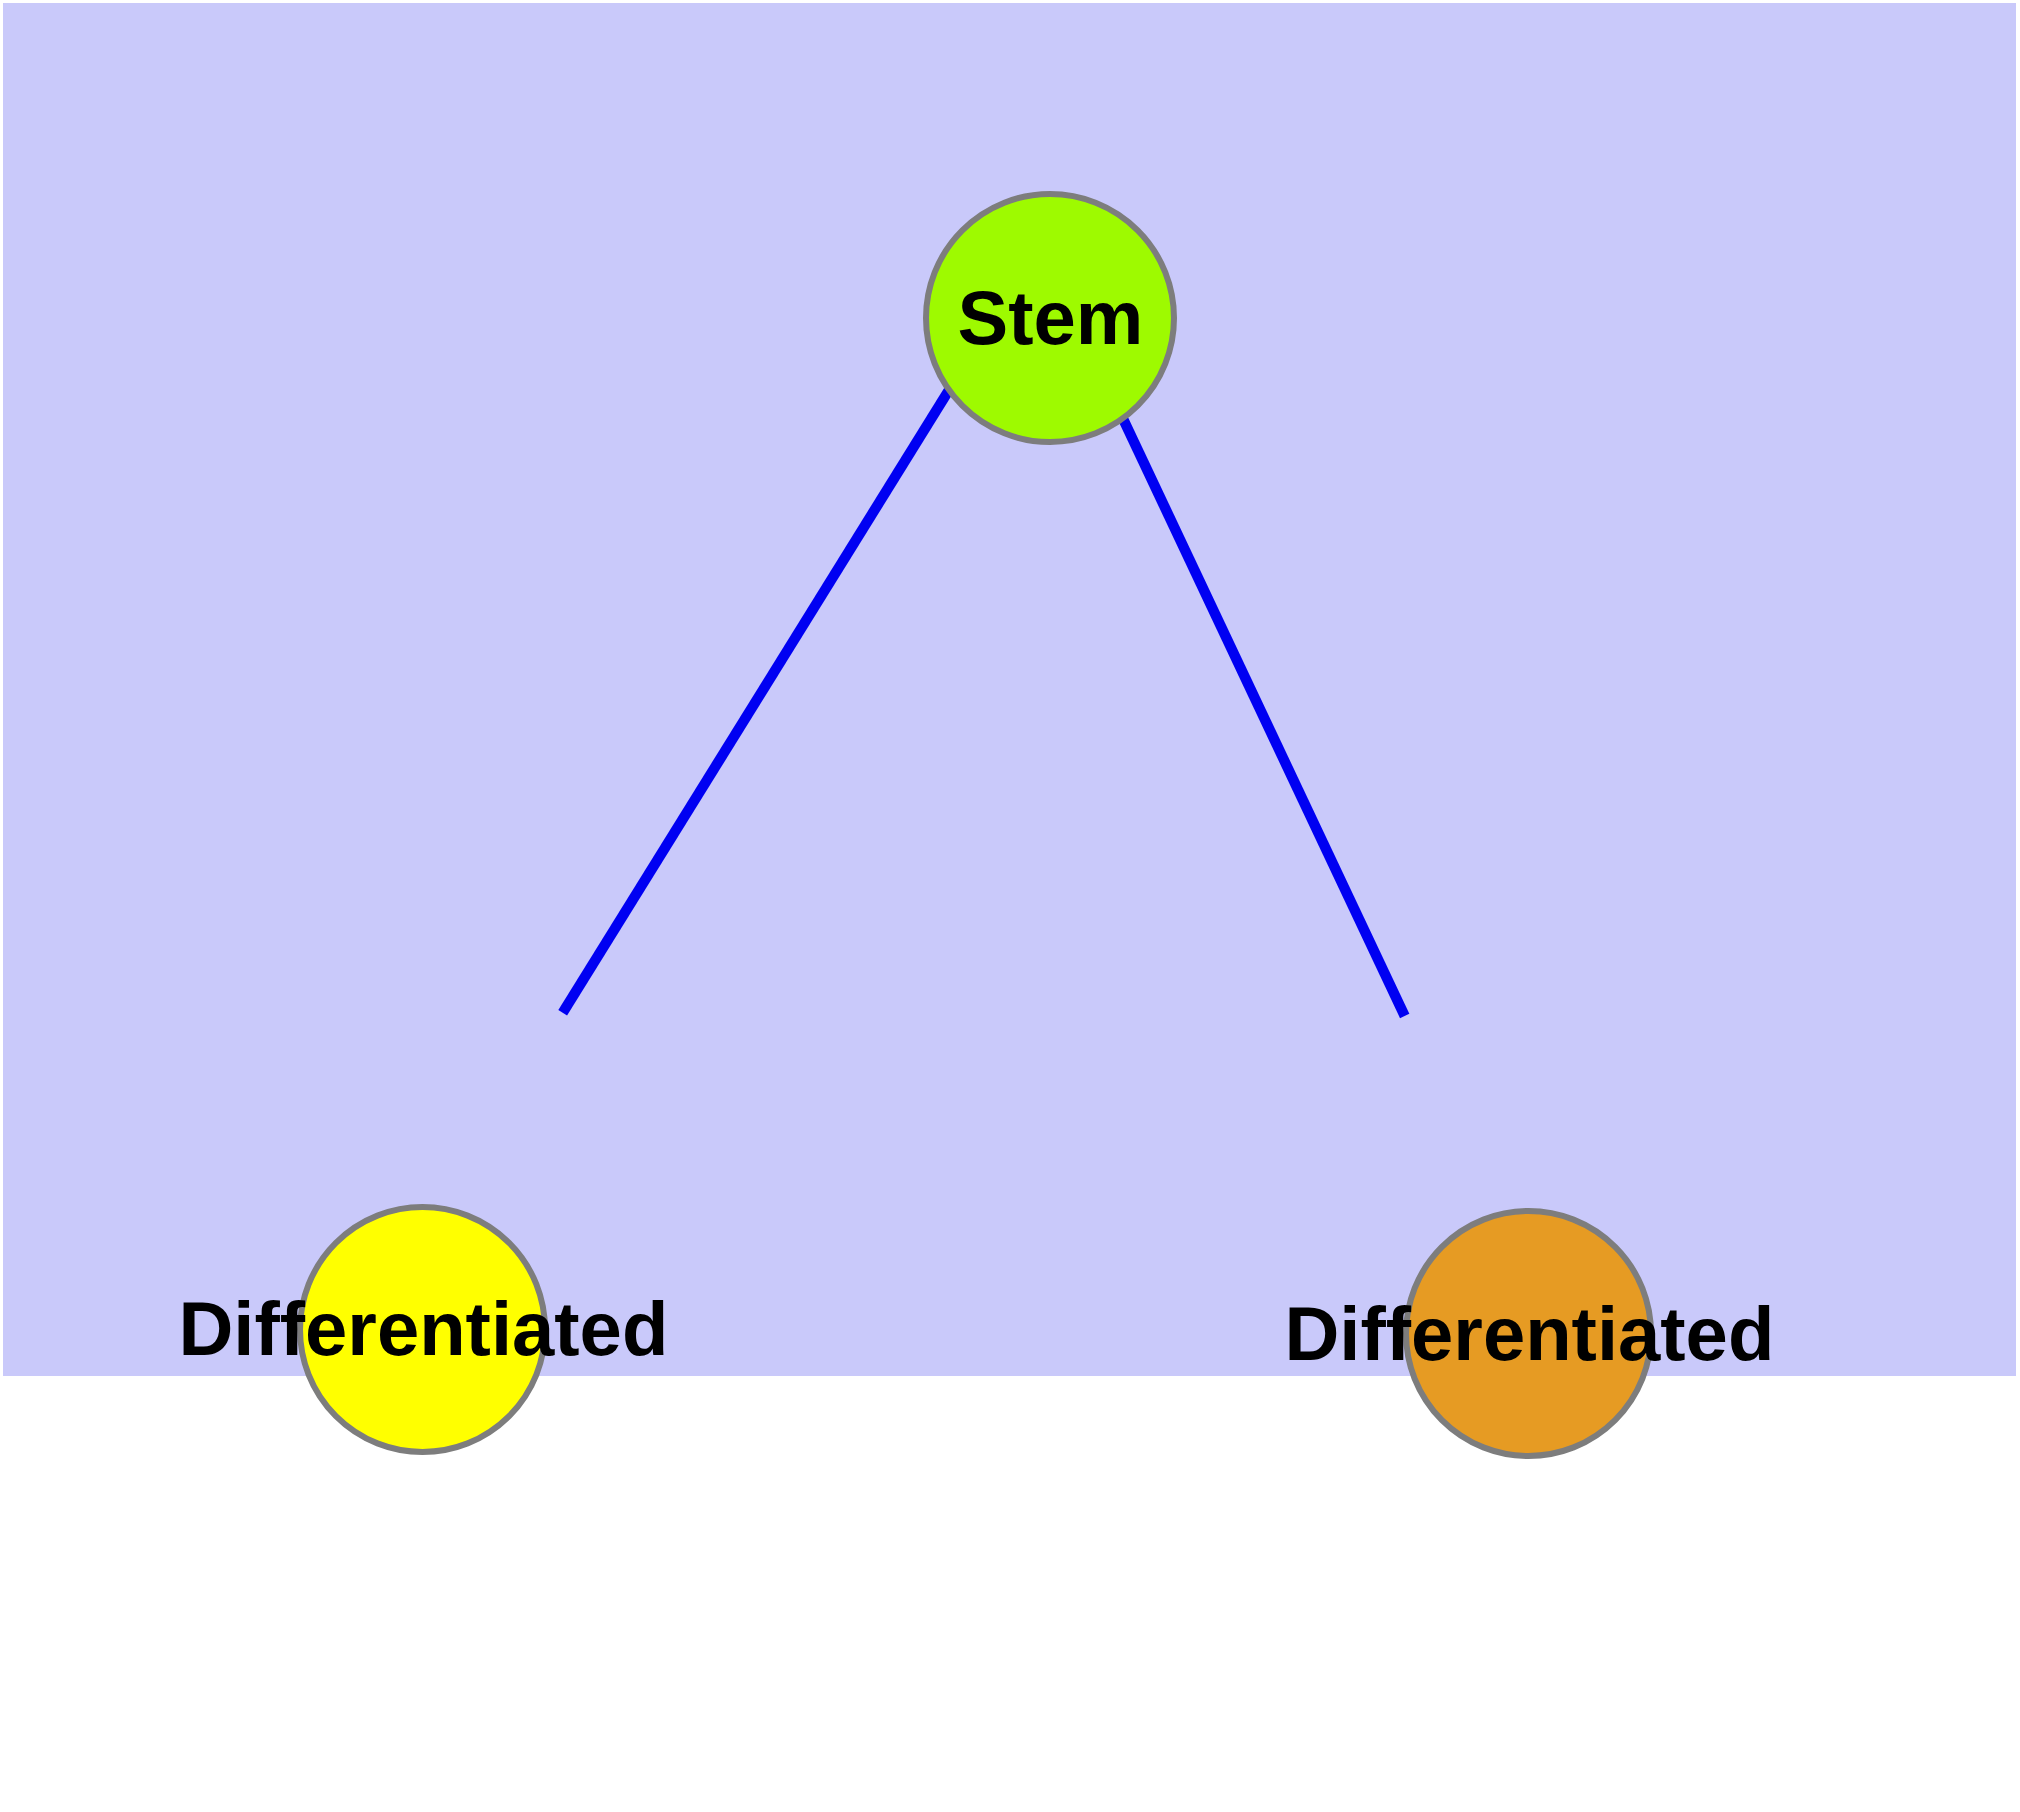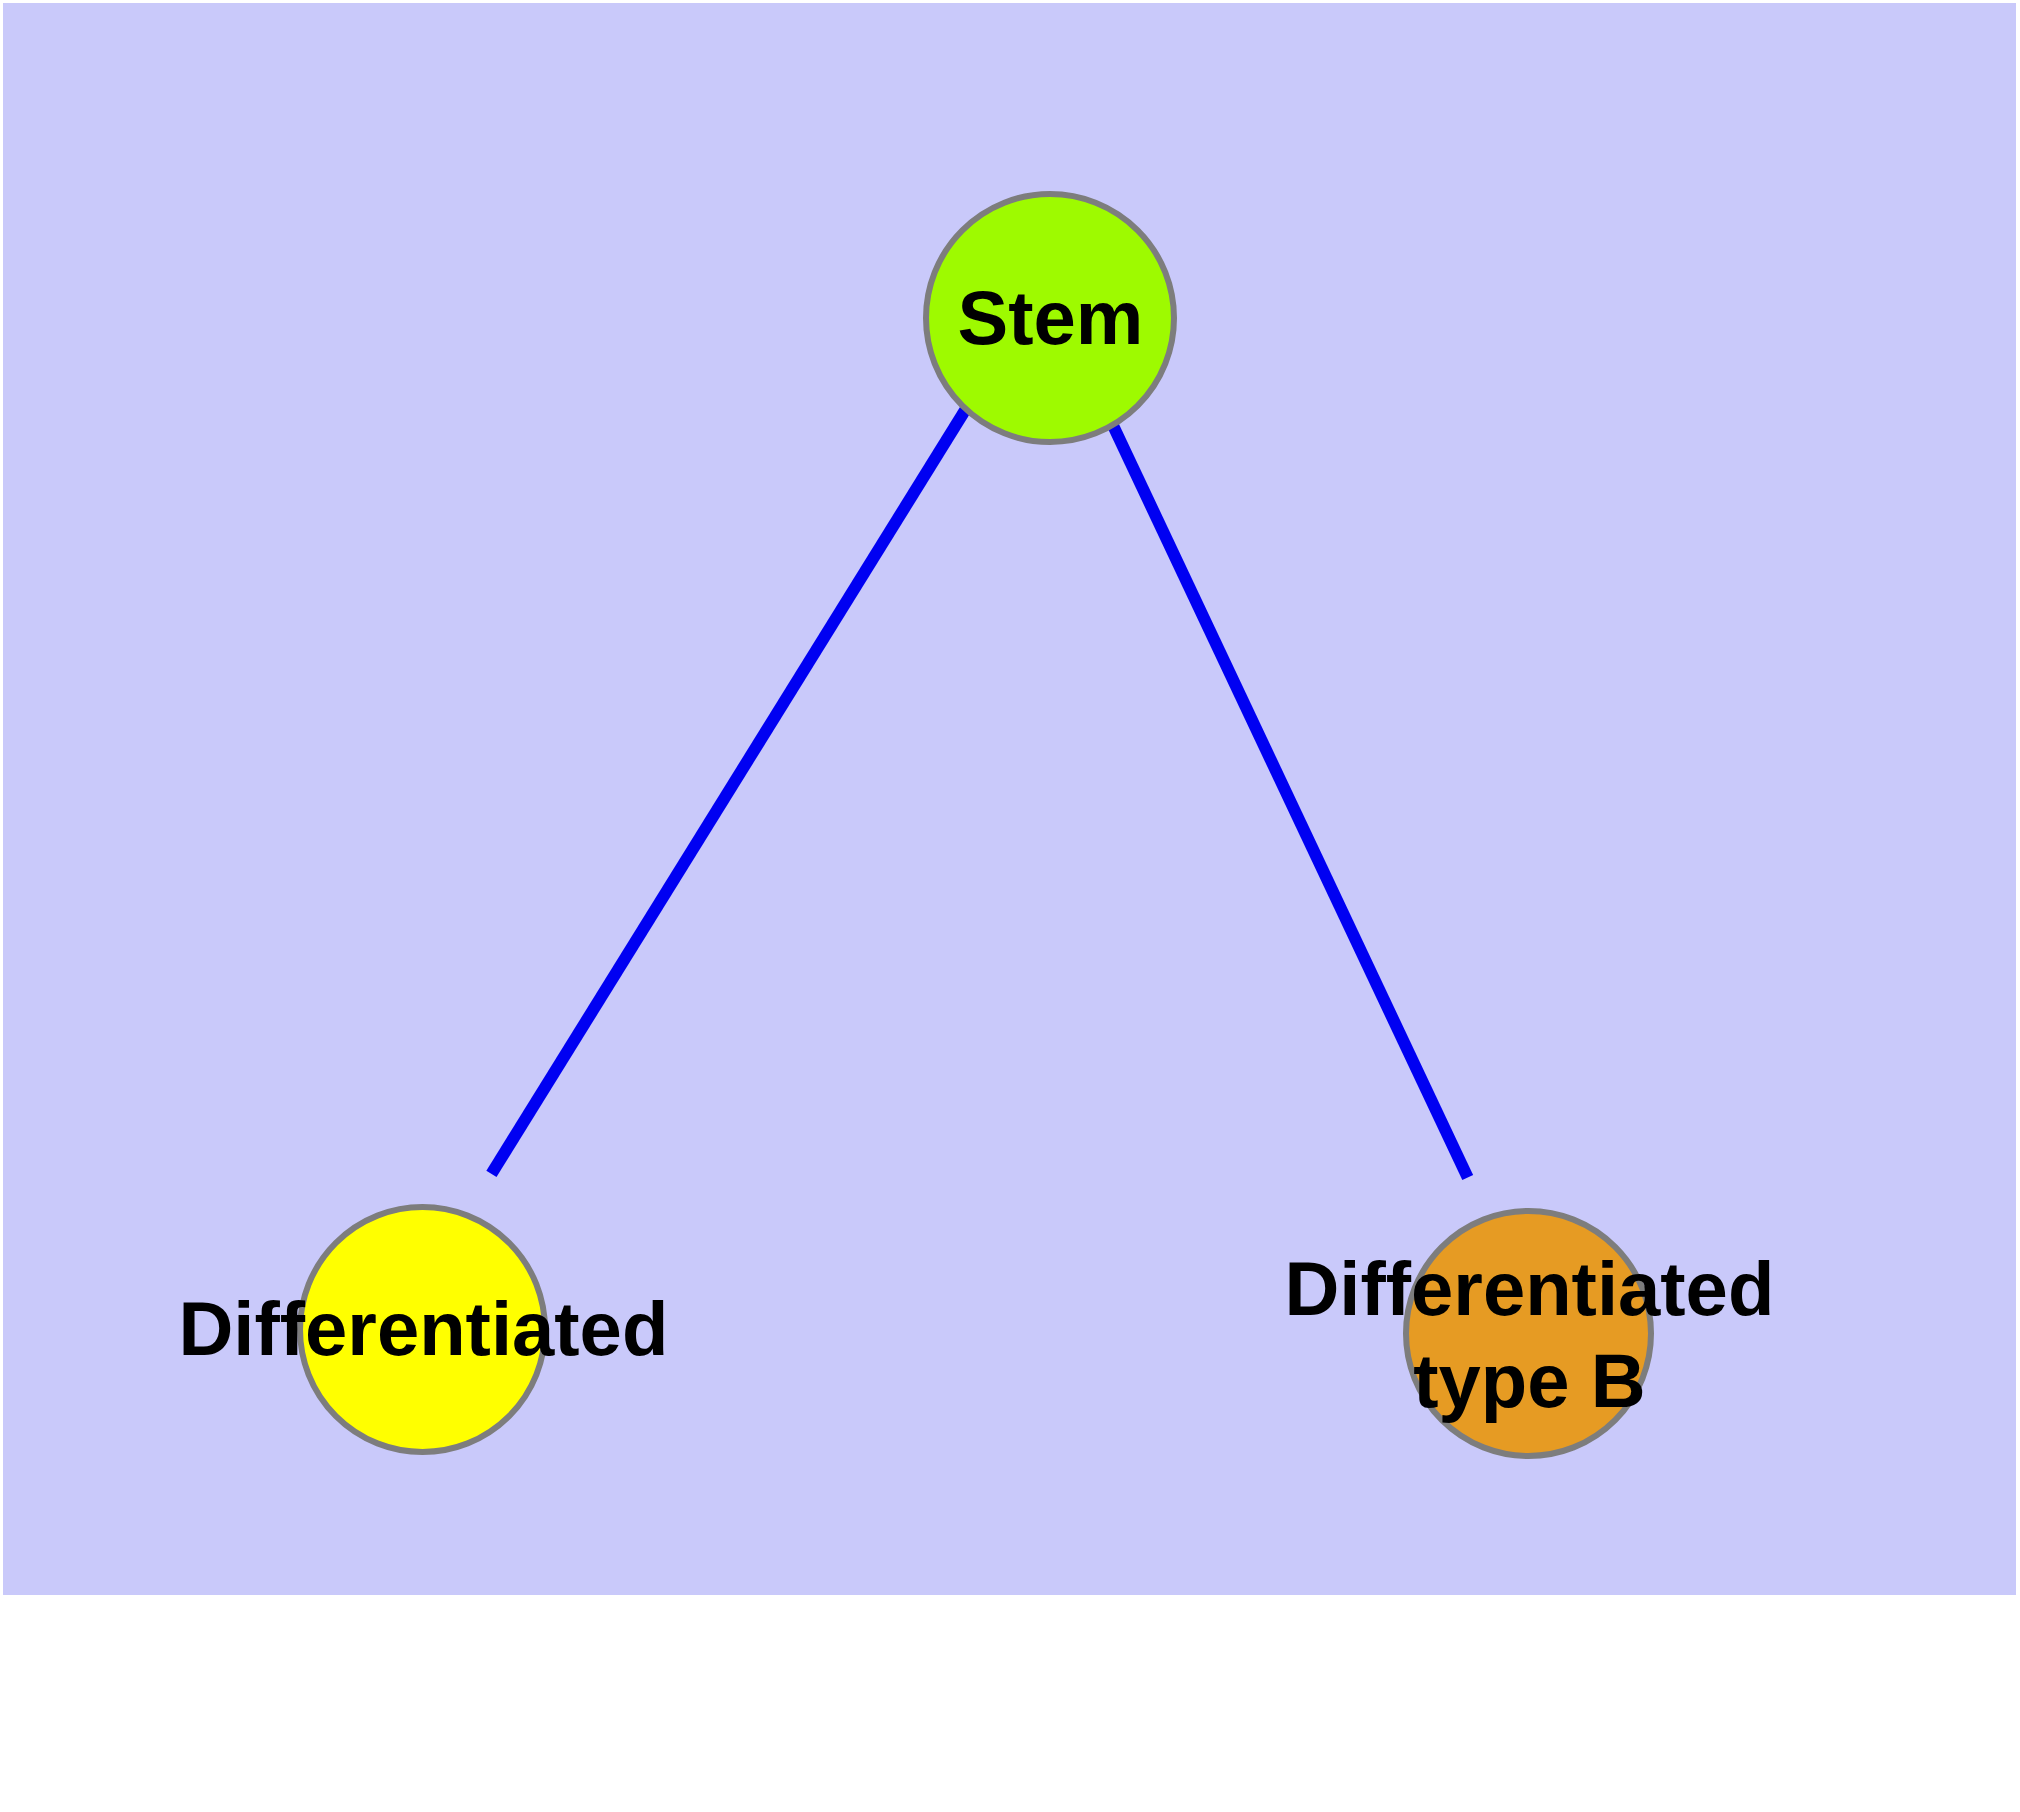--- a/index.html
+++ b/index.html
@@ -11,21 +11,21 @@
     height: 1812px;
     position: relative;
     font-family: "Liberation Sans", sans-serif;
     overflow: hidden;
   }
   .canvas {
     position: absolute;
     left: 3.4px;
     top: 3.4px;
     width: 2013px;
-    height: 1592px;
+    height: 1373px;
   }
   .edges-layer {
     position: absolute;
     left: 0;
     top: 0;
     width: 100%;
     height: 100%;
   }
   .node {
     position: absolute;
@@ -70,17 +70,16 @@
   <div class="node-label" id="label-stem" style="color: rgb(0, 0, 0);">
     <span class="label-line">Stem</span>
   </div>
 
   <div class="node-label" id="label-type-a" style="color: rgb(0, 0, 0);">
     <span class="label-line">Differentiated</span>
   </div>
 
   <div class="node-label" id="label-type-b" style="color: rgb(0, 0, 0);">
     <span class="label-line">Differentiated</span>
-    <span class="label-line">type B</span>
   </div>
 
 </div>
 
 
 </body></html>

